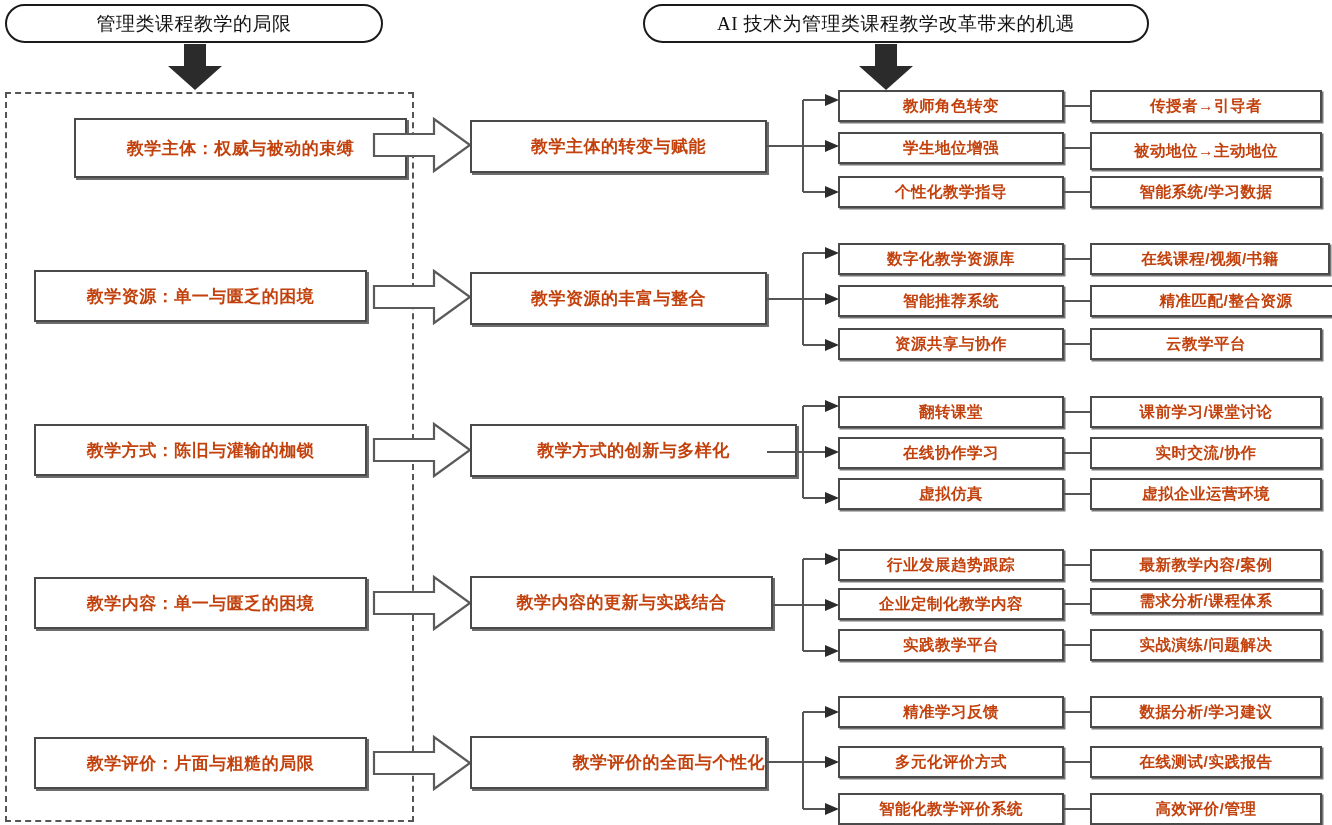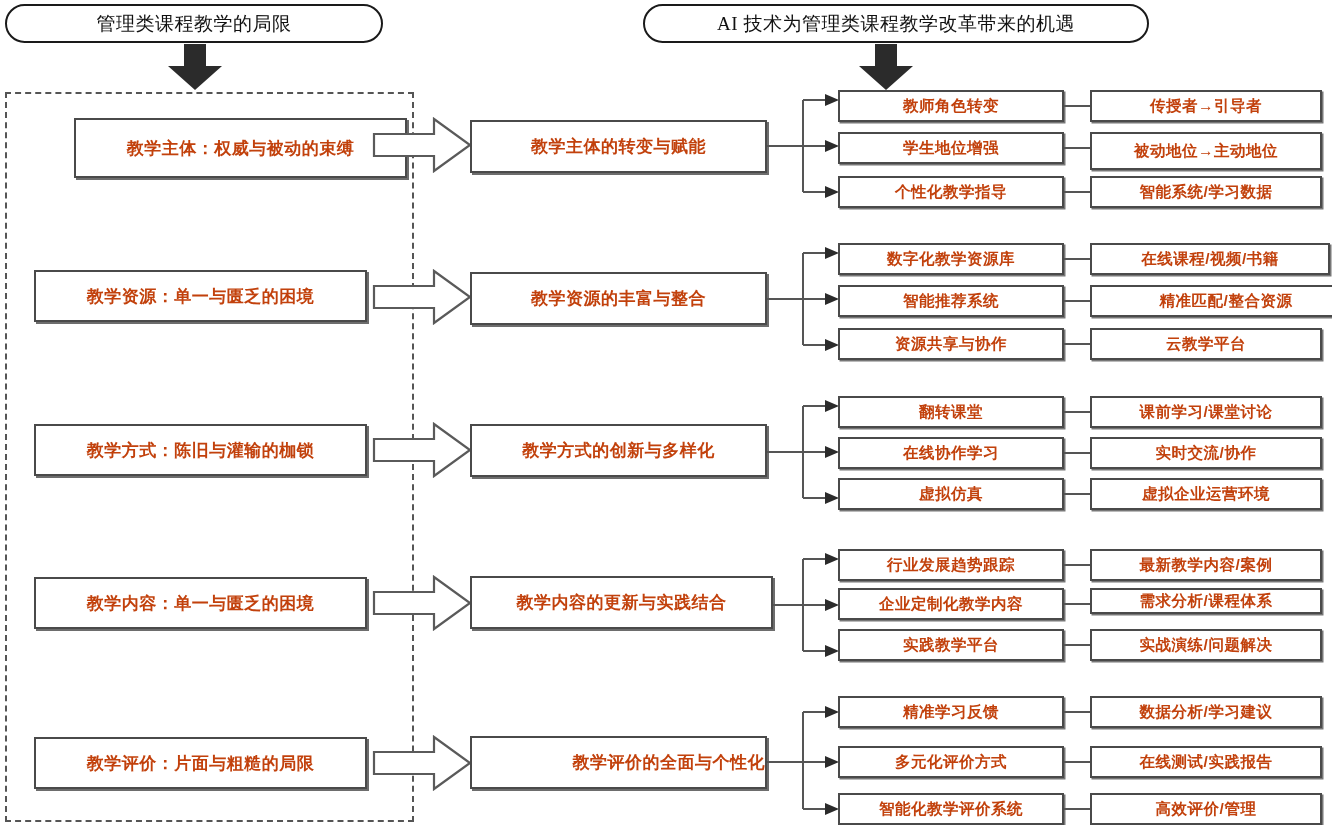--- a/index.html
+++ b/index.html
@@ -213,21 +213,21 @@
   <div class="box left" style="left:34px;top:424px;width:333px;height:52px;">
     <span>教学方式：陈旧与灌输的枷锁</span>
   </div>
 
   <div class="hollow" style="left:372px;top:421px;width:100px;height:58px;">
     <svg width="100" height="58" viewBox="0 0 100 58">
       <polygon points="2,18 62,18 62,3 98,29 62,55 62,40 2,40" fill="#ffffff" stroke="#5a5a5a" stroke-width="2.2" stroke-linejoin="miter"></polygon>
     </svg>
   </div>
 
-  <div class="box mid" style="left:470px;top:424px;width:297px;height:53px;text-align:right;">
+  <div class="box mid" style="left:470px;top:424px;width:327px;height:53px;text-align:right;">
     <span>教学方式的创新与多样化</span>
   </div>
 
   <div class="conn" style="left:767px;top:392px;width:75px;height:126px;">
     <svg width="75" height="126" viewBox="0 0 75 126">
       <g fill="none" stroke="#555555" stroke-width="2">
         <path d="M0,60 H36"></path>
         <path d="M36,14 V106"></path>
         <path d="M36,14 H58"></path>
         <path d="M36,60 H58"></path>

